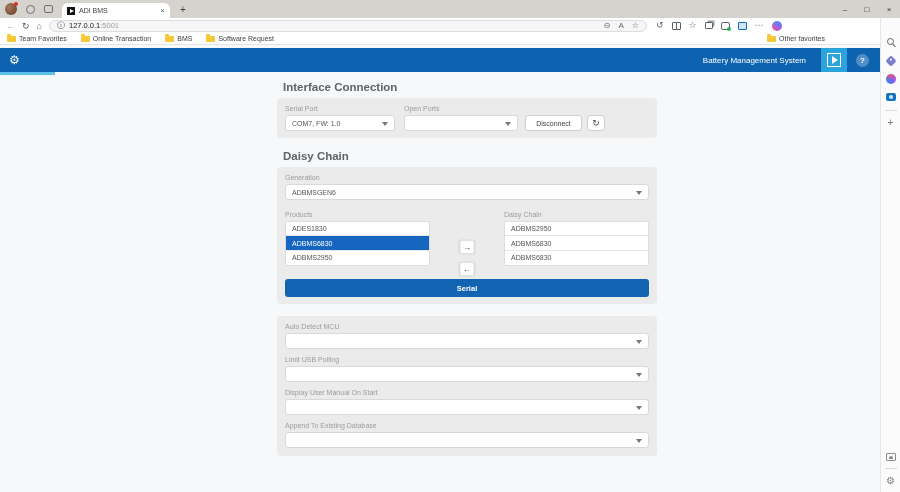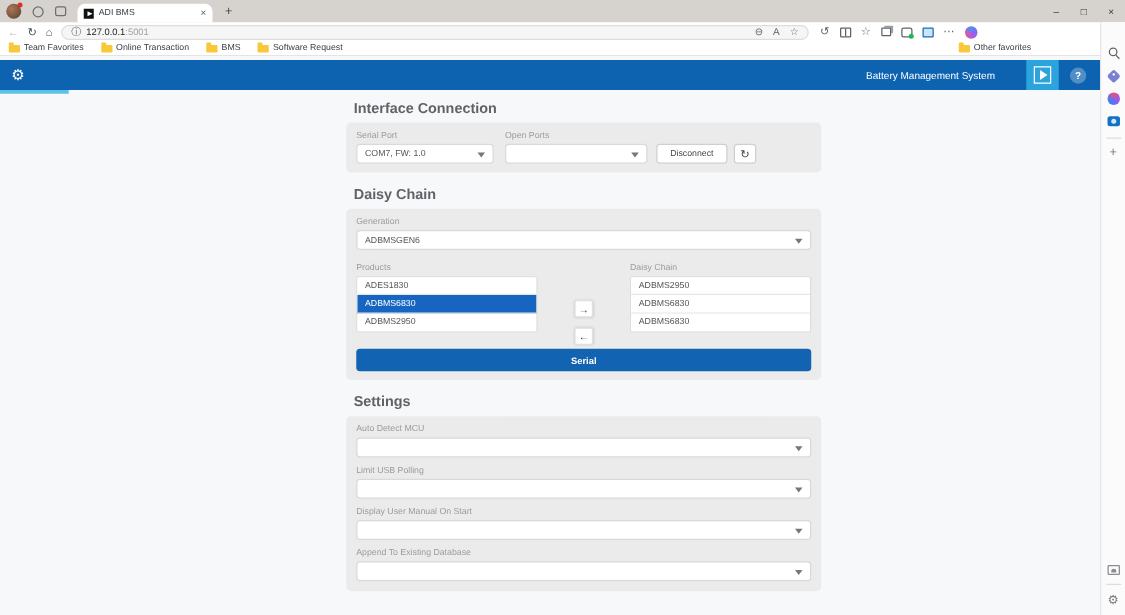--- a/index.html
+++ b/index.html
@@ -58,21 +58,21 @@
   .folder::before { content:""; position:absolute; left:0; top:-1.5px; width:4px; height:2px;
     background:#f8c838; border-radius:1px 1px 0 0; }
   .bm-label { font-size:7px; color:#3c4043; white-space:nowrap; }
   .bm-right { margin-left:auto; display:flex; align-items:center; margin-right:68px; }
 
   
   .app { position:absolute; left:0; top:45px; width:880px; height:447px; background:#f7f8f9; }
   .appheader { position:absolute; left:0; top:3px; width:880px; height:24px; background:#0d63b0;
     display:flex; align-items:center; }
   .gear { color:#fff; font-size:12px; margin-left:9px; line-height:1; }
-  .apptitle { margin-left:auto; color:#fff; font-size:8px; margin-right:25px; }
+  .apptitle { margin-left:auto; color:#fff; font-size:8px; margin-right:15px; }
   .playbtn { width:26px; height:24px; background:#2ba3dc; display:flex; align-items:center;
     justify-content:center; flex:none; }
   .playbtn .sq { width:14px; height:14px; border:1.6px solid #fff; display:flex; align-items:center;
     justify-content:center; }
   .playbtn .tri { width:0; height:0; border-left:6px solid #fff; border-top:4px solid transparent;
     border-bottom:4px solid transparent; margin-left:1px; }
   .helpbtn { width:13px; height:13px; border-radius:50%; background:rgba(255,255,255,.28); color:#fff;
     font-size:8px; font-weight:bold; display:flex; align-items:center; justify-content:center;
     margin:0 11px 0 9px; flex:none; }
   .underline { position:absolute; left:0; top:27px; width:55px; height:3px; background:#5ec1ea; }
@@ -274,21 +274,20 @@
               <div class="list-item">ADBMS2950</div>
               <div class="list-item">ADBMS6830</div>
               <div class="list-item">ADBMS6830</div>
             </div>
           </div>
         </div>
 
         <div class="launch">Serial</div>
       </div>
 
-      <div class="sec-h">Settings</div>
       <div class="card">
         <div class="field">
           <div class="lbl">Auto Detect MCU</div>
           <div class="select">
             <span class="val"></span>
           </div>
         </div>
         <div class="field">
           <div class="lbl">Limit USB Polling</div>
           <div class="select">

